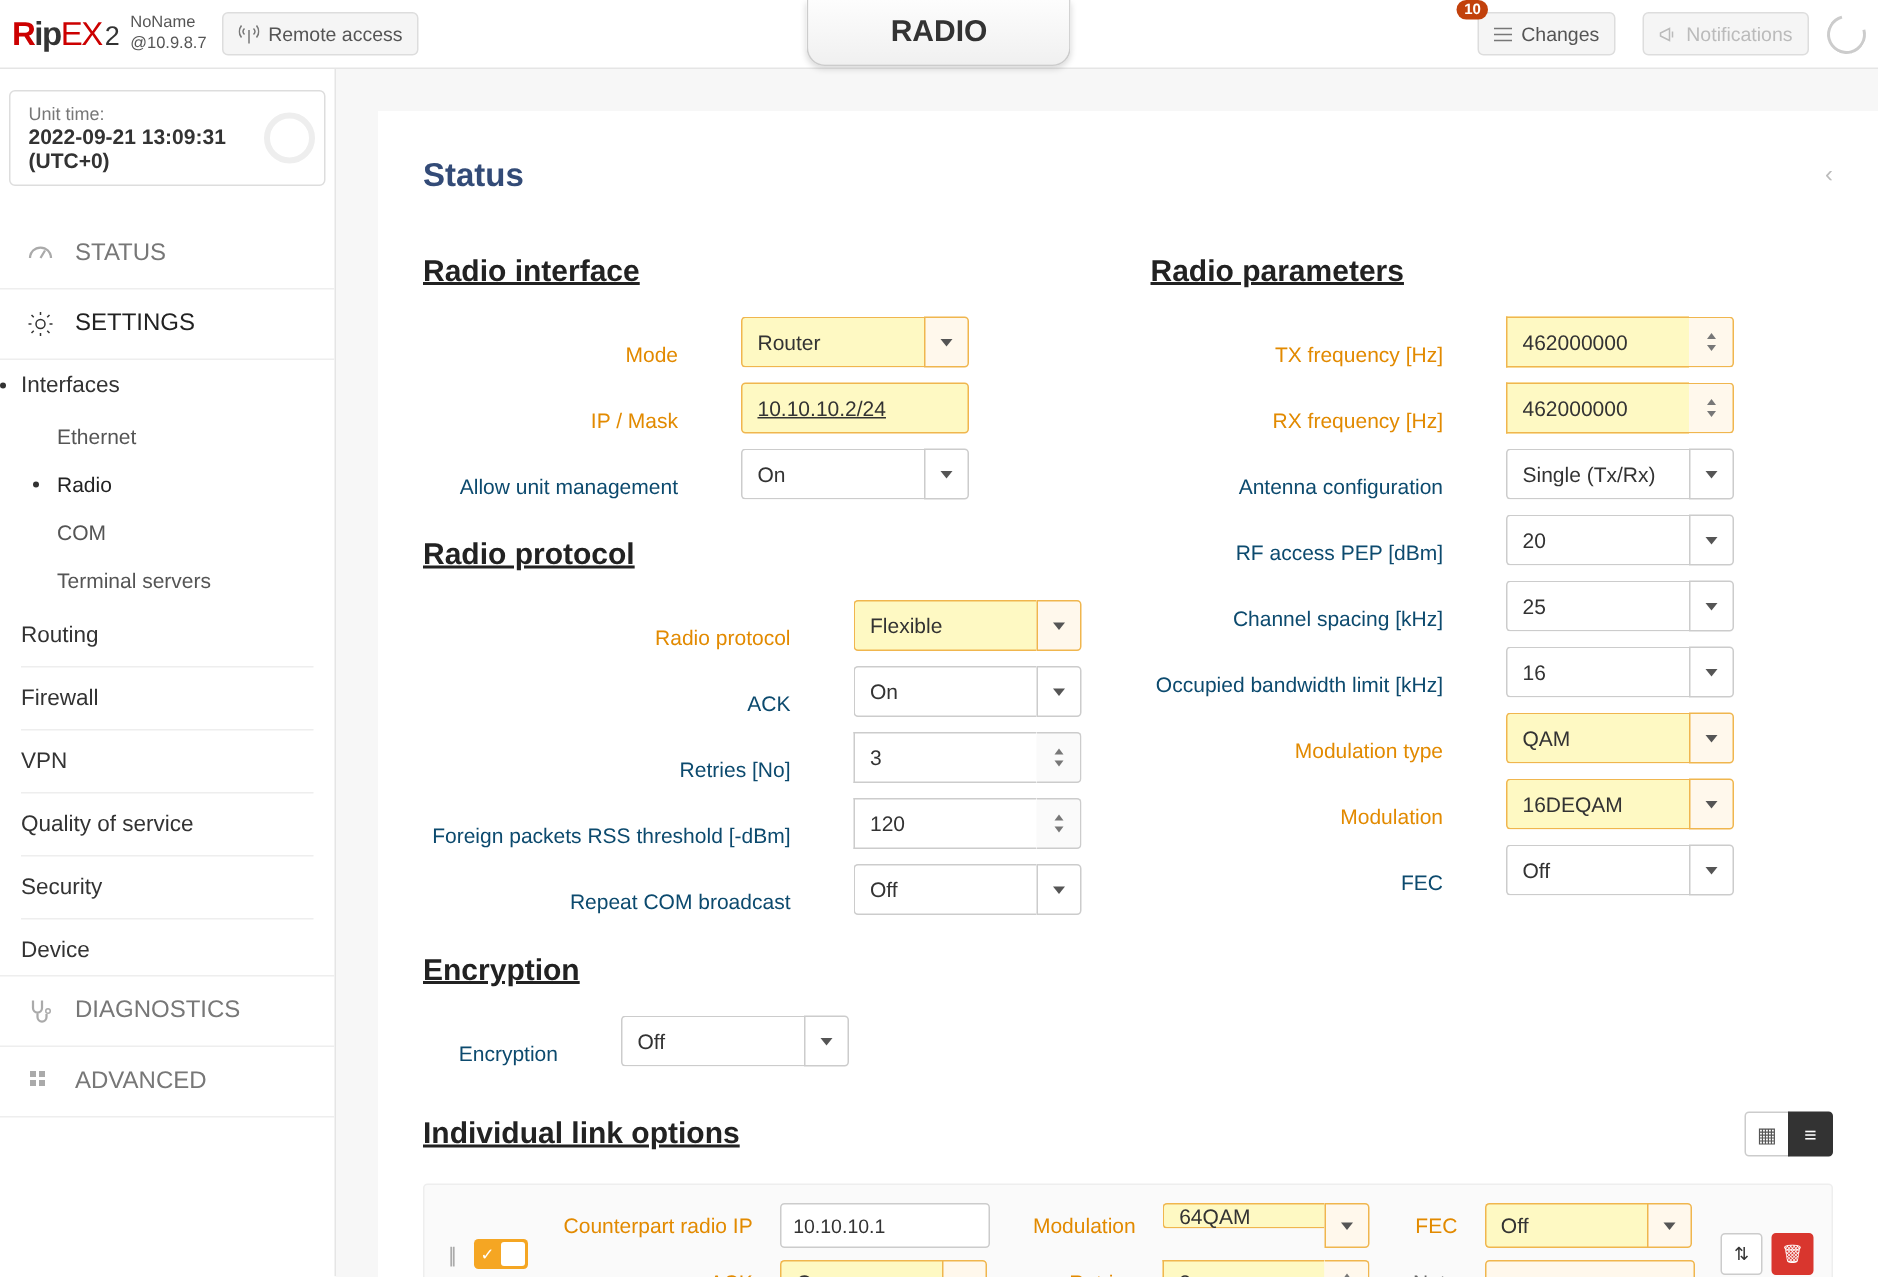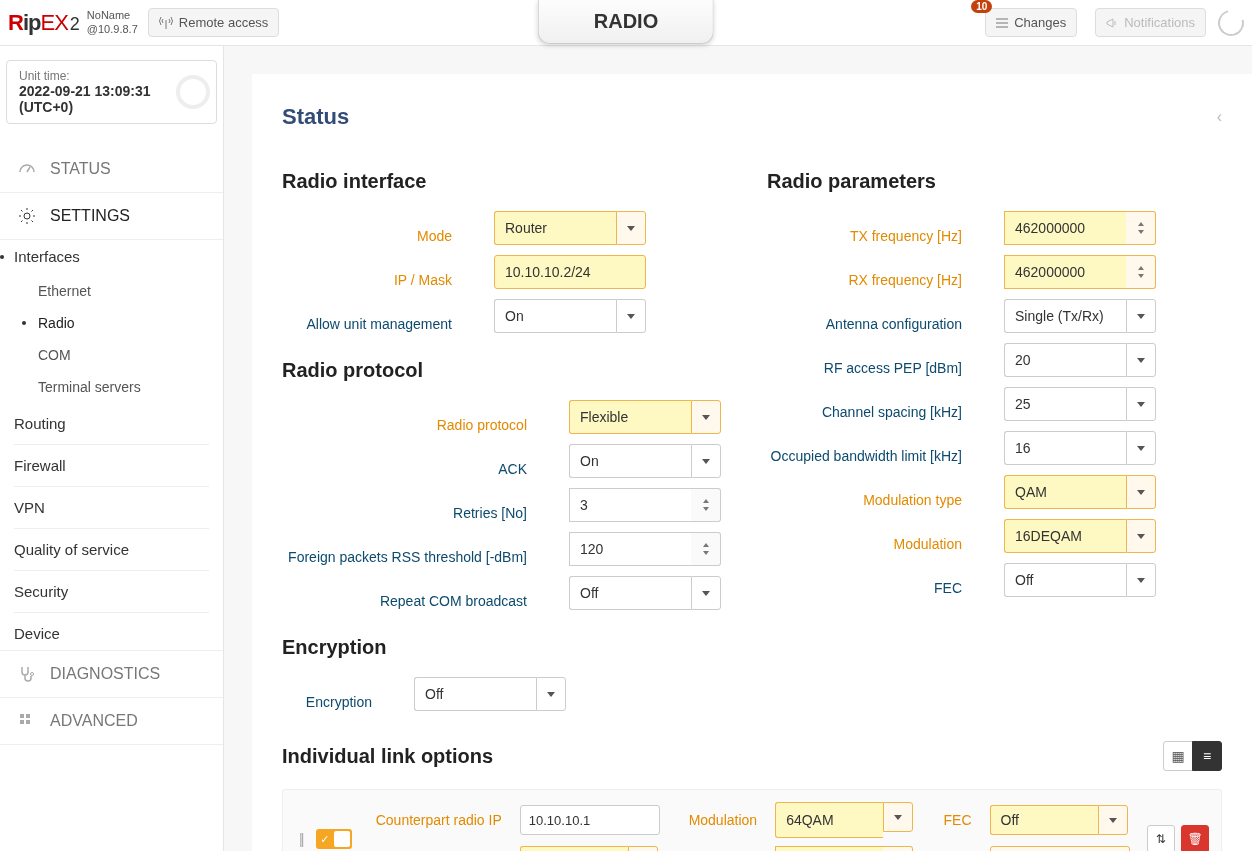--- a/index.html
+++ b/index.html
@@ -51,40 +51,40 @@
 .sub-item.active { color:#222; font-weight:500;}
 .sub-item.active::before { content:''; position:absolute; left:22px; top:50%; transform:translateY(-50%); width:4px; height:4px; background:#333; border-radius:50%;}
 .sub-divider { border-top:1px solid #eee; margin: 4px 14px;}
 
 
 .status-head { display:flex; align-items:center; margin-bottom: 40px;}
 .status-head h1 { font-size:22px; color:#334b77; font-weight:700;}
 .status-chev { margin-left:auto; color:#bbb; font-size:16px;}
 .cols { display:flex; gap:30px;}
 .col { flex:1; }
-h2.section { font-size:20px; color:#222; font-weight:700; margin: 0 0 18px 0;}
+h2.section { font-size:20px; color:#222; font-weight:700; margin: 0 0 18px 0; text-decoration: underline;}
 .frow { display:flex; align-items:flex-end; margin-bottom: 10px; gap: 32px; }
 .frow .lab { width: 180px; text-align:right; padding-right: 10px; font-size:14px; color:#0c4a6e; line-height:1.2;}
 .frow .lab.hl { color:#e28a00; }
 .col-right .frow .lab { width: 205px;}
 .ctrl { display:flex; align-items:center;}
 .select-like, .input-like {
   height: 34px; border:1px solid #ccc; display:flex; align-items:center; 
   padding:0 10px; font-size:14px; color:#333; background:#fff;
 }
 .select-like { width: 120px; border-radius: 3px 0 0 3px; border-right:none;}
 .dd-btn { width:30px; height:34px; border:1px solid #ccc; background:#fff; border-radius:0 3px 3px 0; display:flex; align-items:center; justify-content:center; cursor:pointer;}
 .dd-btn::after { content:''; border-left:4px solid transparent; border-right:4px solid transparent; border-top:5px solid #555;}
 .spin-btn { width:30px; height:34px; border:1px solid #ccc; background:#fafafa; border-radius:0 3px 3px 0; display:flex; flex-direction:column; justify-content:center; align-items:center; border-left:none; cursor:pointer;}
 .spin-btn::before { content:''; border-left:3px solid transparent; border-right:3px solid transparent; border-bottom:4px solid #777; margin-bottom:2px;}
 .spin-btn::after { content:''; border-left:3px solid transparent; border-right:3px solid transparent; border-top:4px solid #777; margin-top:2px;}
 .input-like.hl, .select-like.hl { border-color:#f0b64e; background:#fef9c3; }
 .dd-btn.hl, .spin-btn.hl { border-color:#f0b64e; background:#fff8ec;}
 .w150 .select-like, .w150 .input-like { width:122px;}
-.full-in { width:150px; border-radius:3px;}
+.full-in { width:150px; border-radius:3px;text-decoration:underline;}
 
 .link-head { display:flex; align-items:center; margin: 20px 0 18px 0;}
 .view-toggle { margin-left:auto; display:flex;}
 .vt-btn { width:30px; height:30px; border:1px solid #ccc; display:flex; align-items:center; justify-content:center; cursor:pointer; font-size:14px; color:#555;}
 .vt-btn.first { border-radius:3px 0 0 3px;}
 .vt-btn.last { border-radius:0 3px 3px 0; margin-left:-1px;}
 .vt-btn.active { background:#333; color:#fff; border-color:#333;}
 .link-row {
   background:#fafafa; border:1px solid #eee; border-radius:3px; padding:12px; display:flex; align-items:center; gap:10px;
 }
@@ -377,21 +377,21 @@
         <div class="drag-h">||</div>
         <div class="switch">
           <span class="chk">✓</span>
           <div class="knob"></div>
         </div>
         <div class="link-fields">
           <div class="lf-lab">Counterpart radio IP</div>
           <div class="lf-text">10.10.10.1</div>
           <div class="lf-lab">Modulation</div>
           <div class="lf-sel">
-              <div class="select-like hl" style="height:36px">64QAM</div>
+              <div class="select-like hl" style="height:17px">64QAM</div>
               <div class="dd-btn hl" style="height:30px"></div>
             </div>
           <div class="lf-lab">FEC</div>
           <div class="lf-sel">
               <div class="select-like hl" style="height:30px">Off</div>
               <div class="dd-btn hl" style="height:30px"></div>
             </div>
 
           <div class="lf-lab">ACK</div>
           <div class="lf-sel">

